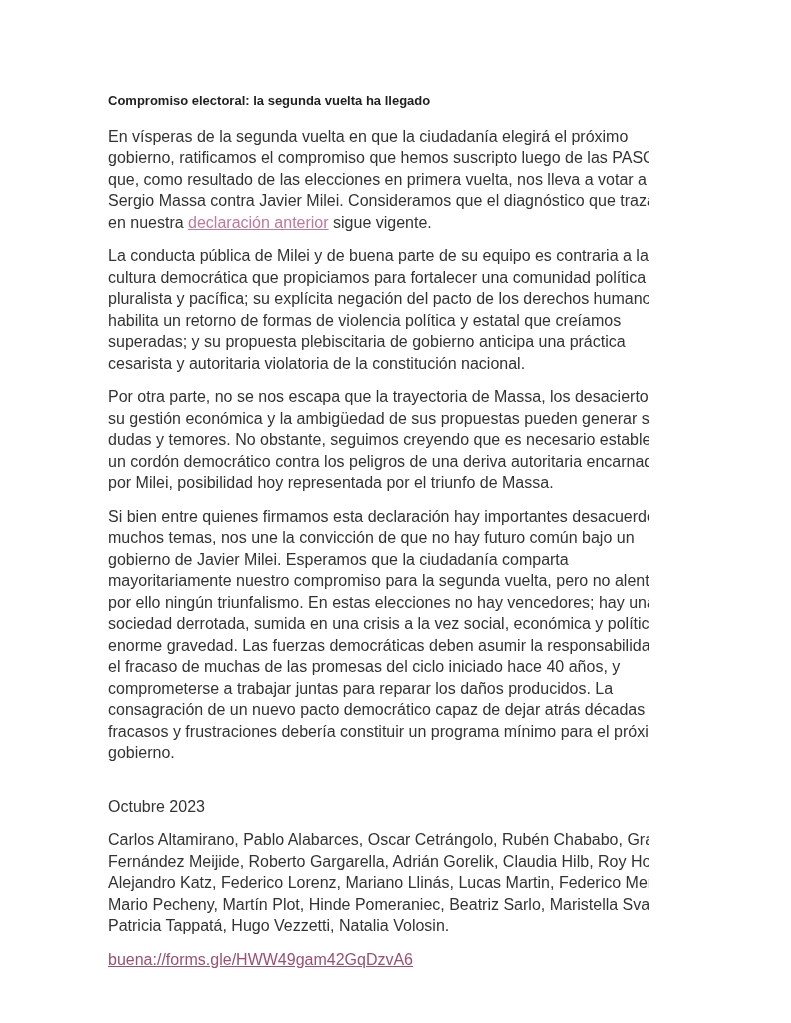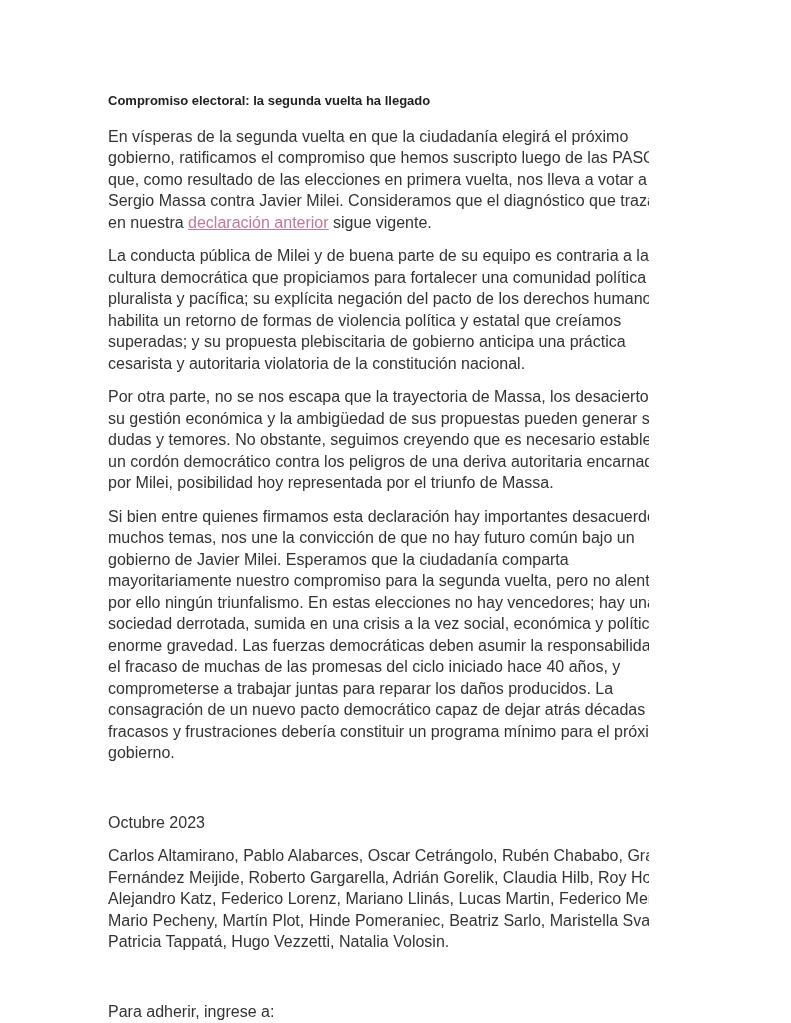--- a/index.html
+++ b/index.html
@@ -27,21 +27,21 @@
     color: #1f1f1f;
     margin: 0 0 14px 0;
     line-height: 21.5px;
   }
   .para {
     font-size: 16px;
     line-height: 21.5px;
     margin: 0 0 12px 0;
   }
   .gap-before {
-    margin-top: 48px;
+    margin-top: 32px;
   }
   a.inline-link {
     text-decoration: underline;
     cursor: pointer;
   }
   a.url-link {
     text-decoration: underline;
     cursor: pointer;
     word-break: break-all;
   }
@@ -59,18 +59,17 @@
     <p class="para">La conducta pública de Milei y de buena parte de su equipo es contraria a la cultura democrática que propiciamos para fortalecer una comunidad política pluralista y pacífica; su explícita negación del pacto de los derechos humanos habilita un retorno de formas de violencia política y estatal que creíamos superadas; y su propuesta plebiscitaria de gobierno anticipa una práctica cesarista y autoritaria violatoria de la constitución nacional.</p>
 
     <p class="para">Por otra parte, no se nos escapa que la trayectoria de Massa, los desaciertos de su gestión económica y la ambigüedad de sus propuestas pueden generar serias dudas y temores. No obstante, seguimos creyendo que es necesario establecer un cordón democrático contra los peligros de una deriva autoritaria encarnados por Milei, posibilidad hoy representada por el triunfo de Massa.</p>
 
     <p class="para">Si bien entre quienes firmamos esta declaración hay importantes desacuerdos en muchos temas, nos une la convicción de que no hay futuro común bajo un gobierno de Javier Milei. Esperamos que la ciudadanía comparta mayoritariamente nuestro compromiso para la segunda vuelta, pero no alentamos por ello ningún triunfalismo. En estas elecciones no hay vencedores; hay una sociedad derrotada, sumida en una crisis a la vez social, económica y política de enorme gravedad. Las fuerzas democráticas deben asumir la responsabilidad por el fracaso de muchas de las promesas del ciclo iniciado hace 40 años, y comprometerse a trabajar juntas para reparar los daños producidos. La consagración de un nuevo pacto democrático capaz de dejar atrás décadas de fracasos y frustraciones debería constituir un programa mínimo para el próximo gobierno.</p>
 
     <p class="para gap-before">Octubre 2023</p>
 
     <p class="para">Carlos Altamirano, Pablo Alabarces, Oscar Cetrángolo, Rubén Chababo, Graciela Fernández Meijide, Roberto Gargarella, Adrián Gorelik, Claudia Hilb, Roy Hora, Alejandro Katz, Federico Lorenz, Mariano Llinás, Lucas Martin, Federico Merke, Mario Pecheny, Martín Plot, Hinde Pomeraniec, Beatriz Sarlo, Maristella Svampa, Patricia Tappatá, Hugo Vezzetti, Natalia Volosin.</p>
 
-    <p class="para gap-before">Para adherir, ingrese a:</p>
 
     <p class="para"><a class="url-link" style="color: rgb(156, 79, 114);">buena://forms.gle/HWW49gam42GqDzvA6</a></p>
 
   </div>
 </div>
 
 </body></html>

